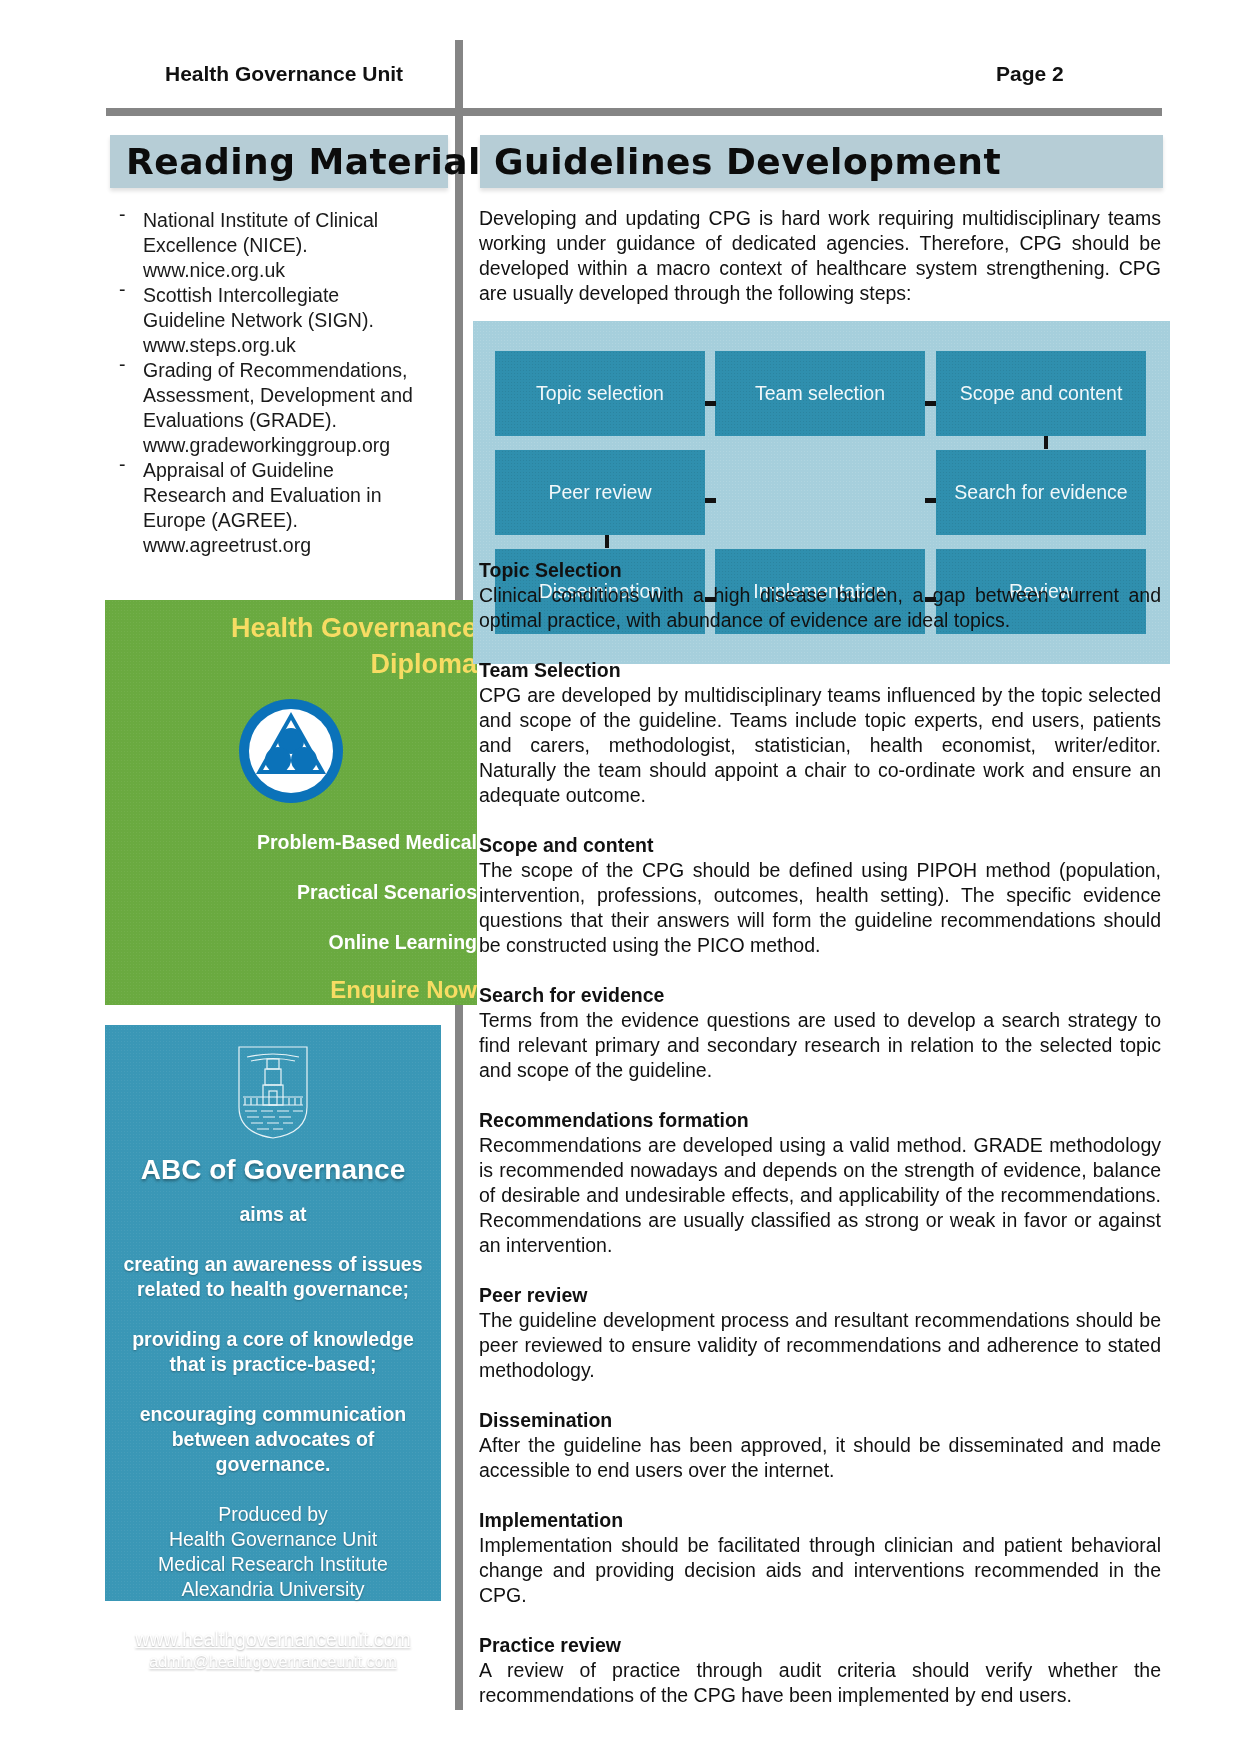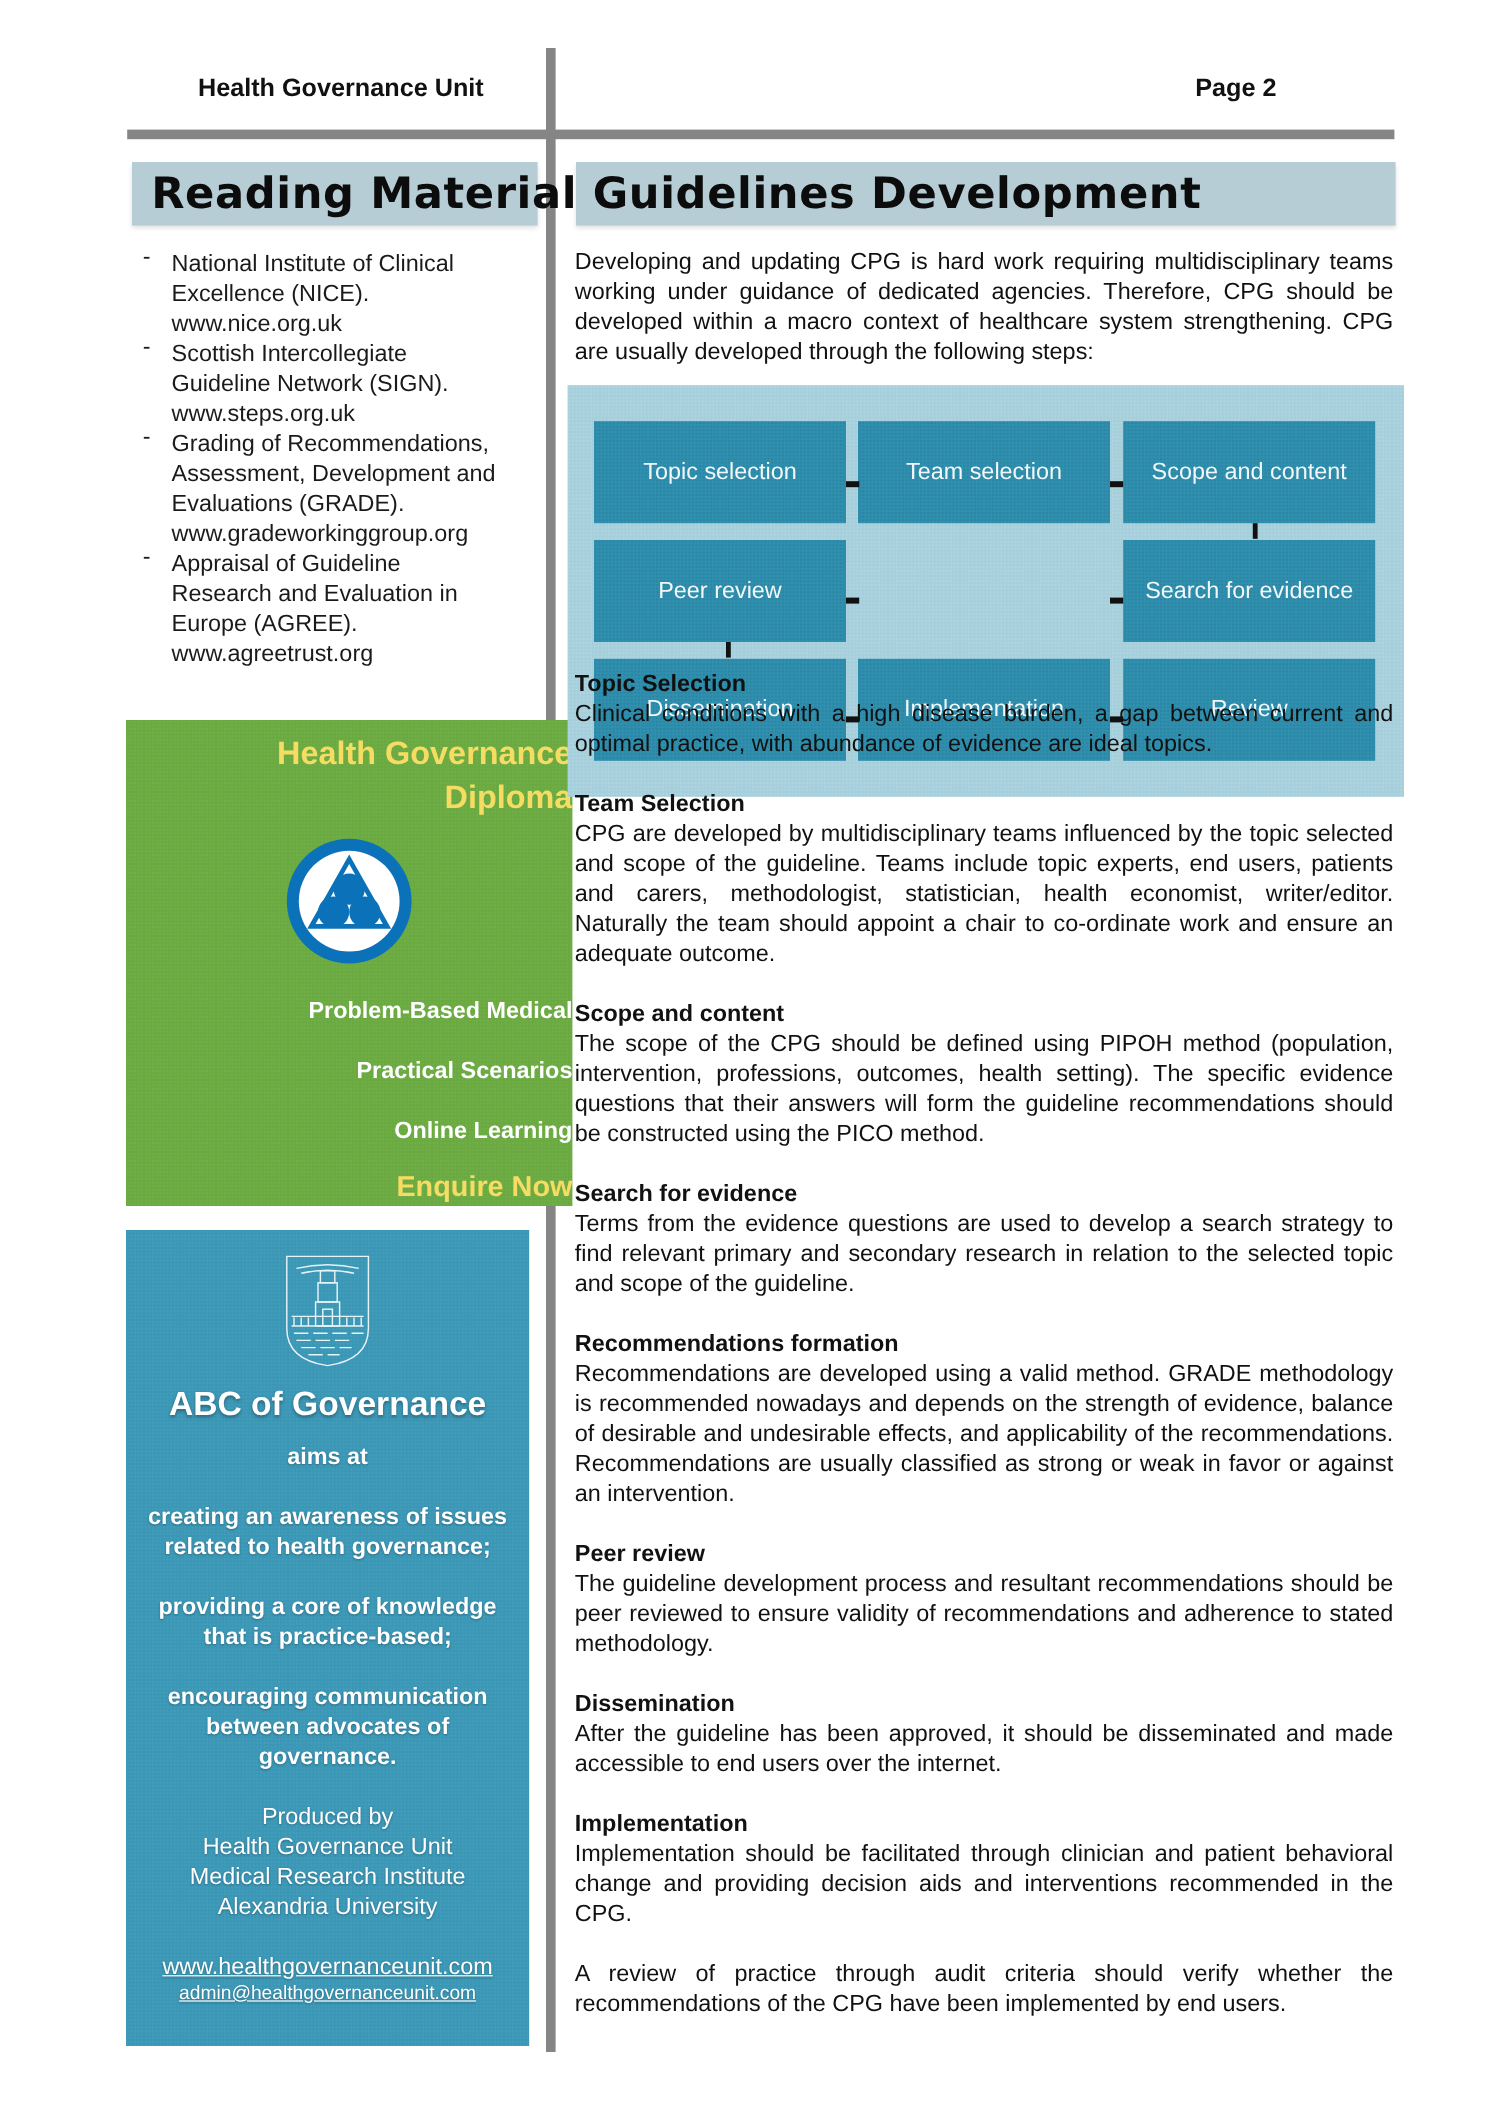--- a/index.html
+++ b/index.html
@@ -12,21 +12,21 @@
   .title-text { font-family:"DejaVu Sans", sans-serif; font-weight:bold; font-size:36px; line-height:53px; color:#0c0c0c; letter-spacing:0.5px; padding-left:14px; white-space:nowrap; }
   .reading { left:105px; top:208px; width:345px; font-size:19.5px; line-height:25px; color:#1a1a1a; }
   .reading ul { list-style:none; margin:0; padding:0; }
   .reading li { position:relative; padding-left:38px; }
   .reading li .dash { position:absolute; left:14px; top:-6px; }
   .green { left:105px; top:600px; width:372px; height:405px; background:#6aaa40;
            background-image:radial-gradient(rgba(255,255,255,0.06) 1px, transparent 1px); background-size:3px 3px; text-align:right; }
   .green .gtitle { color:#f7dc63; font-weight:bold; font-size:27px; line-height:36px; margin-top:10px; }
   .green .gitem { color:#ffffff; font-weight:bold; font-size:19.5px; }
   .green .enquire { color:#f7dc63; font-weight:bold; font-size:24px; }
-  .blue { left:105px; top:1025px; width:336px; height:680px; background:#3a97b6;
+  .blue { left:105px; top:1025px; width:336px; height:576px; background:#3a97b6;
           background-image:radial-gradient(rgba(255,255,255,0.06) 1px, transparent 1px); background-size:3px 3px; text-align:center; color:#fff; }
   .blue .btitle { font-weight:bold; font-size:28px; text-shadow:0 2px 3px rgba(0,0,0,0.35); }
   .blue .bbold { font-weight:bold; font-size:19.5px; line-height:25px; text-shadow:0 1px 2px rgba(0,0,0,0.3); }
   .blue .bnorm { font-size:19.5px; line-height:25px; text-shadow:0 1px 2px rgba(0,0,0,0.3); }
   .blue a { color:#fff; text-decoration:underline; }
   .main { left:479px; width:682px; font-size:19.5px; line-height:25px; text-align:justify; color:#111; }
   .diagram { left:473px; top:321px; width:697px; height:343px; background:#a6cfdc;
              background-image:radial-gradient(rgba(255,255,255,0.12) 1px, transparent 1px); background-size:3px 3px; }
   .step { position:absolute; width:210px; height:85px; background:#2f8fae;
           background-image:radial-gradient(rgba(0,0,0,0.08) 1px, transparent 1px); background-size:3px 3px;
@@ -181,15 +181,16 @@
   </div>
   <div class="sect">
     <h3>Dissemination</h3>
     <p>After the guideline has been approved, it should be disseminated and made accessible to end users over the internet.</p>
   </div>
   <div class="sect">
     <h3>Implementation</h3>
     <p>Implementation should be facilitated through clinician and patient behavioral change and providing decision aids and interventions recommended in the CPG.</p>
   </div>
   <div class="sect">
+    <h3>Practice review</h3>
     <p>A review of practice through audit criteria should verify whether the recommendations of the CPG have been implemented by end users.</p>
   </div>
 </div>
 
 </body></html>

